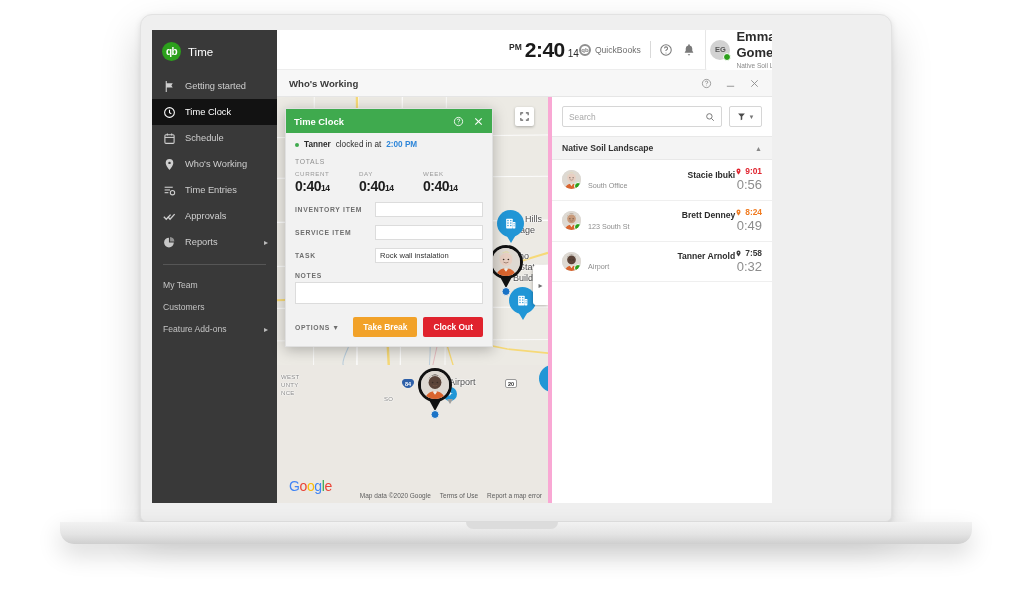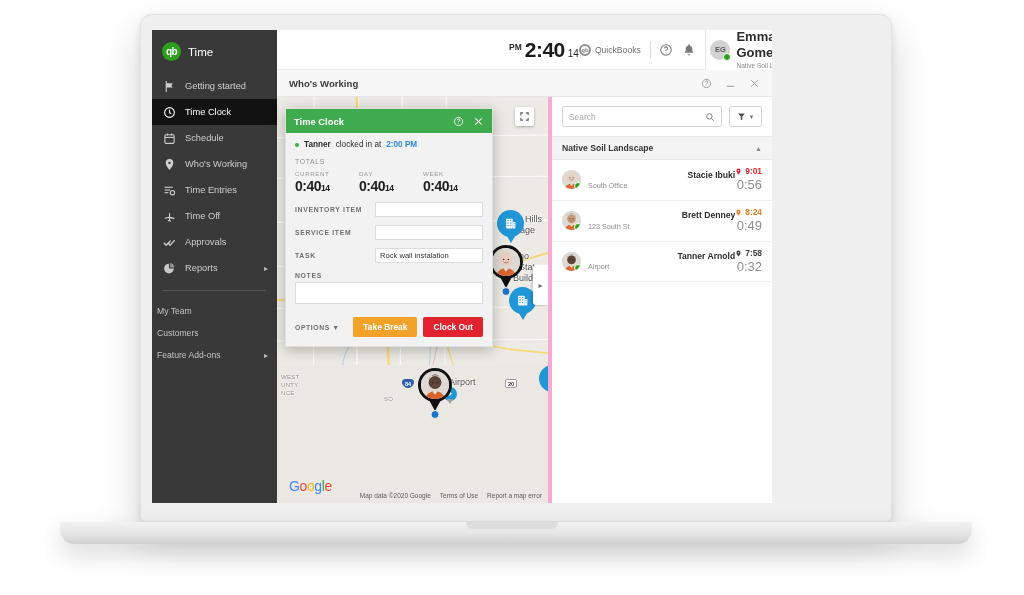--- a/index.html
+++ b/index.html
@@ -65,21 +65,21 @@
   }
   .nav-item.active { background: #121212; color: #ffffff; }
   .nav-ico { width: 13px; height: 13px; flex-shrink: 0; display:block; }
   .nav-ico svg { display: block; width: 13px; height: 13px; }
   .nav-chev {
     position: absolute; right: 9px; top: 50%; transform: translateY(-50%);
     font-size: 8px; color: #bdbdbd;
   }
   .nav-divider { height: 1px; background: #565656; margin: 9px 11px 9px 11px; }
   .nav-sub {
-    padding: 6px 8px 6px 5px; font-size: 8.6px; color: #c4c4c4;
+    padding: 6px 8px 6px 11px; font-size: 8.6px; color: #c4c4c4;
     position: relative; cursor: pointer;
   }
 
   
   .main { flex: 1; display: flex; flex-direction: column; min-width: 0; }
 
   .topbar {
     height: 40px; background: #ffffff; border-bottom: 1px solid #ededed;
     display: flex; align-items: center; padding: 0 10px; flex-shrink: 0;
   }
@@ -387,28 +387,20 @@
             <div class="nav-item">
               <span class="nav-ico">
                 <svg viewBox="0 0 24 24" fill="none" stroke="currentColor" stroke-width="2">
                   <line x1="3" y1="6" x2="18" y2="6"></line>
                   <line x1="3" y1="11" x2="13" y2="11"></line>
                   <line x1="3" y1="16" x2="10" y2="16"></line>
                   <circle cx="17.5" cy="16" r="4"></circle>
                 </svg>
               </span>
               <span>Time Entries</span>
-            </div>
-            <div class="nav-item">
-              <span class="nav-ico">
-                <svg viewBox="0 0 24 24" fill="currentColor">
-                  <path d="M21 14.5l-8-2.2V6.6c0-.9-.5-1.6-1-1.6s-1 .7-1 1.6v5.7l-8 2.2v1.8l8-1.7v3.6l-2.3 1.3v1.3L12 20.6l3.3.9v-1.3L13 18.9v-3.6l8 1.7z"></path>
-                </svg>
-              </span>
-              <span>Time Off</span>
             </div>
             <div class="nav-item">
               <span class="nav-ico">
                 <svg viewBox="0 0 24 24" fill="none" stroke="currentColor" stroke-width="2.4">
                   <path d="M1.5 12.5l4.5 4.5L14 8.5"></path>
                   <path d="M9 12.5l4 4.5 8.5-9.5"></path>
                 </svg>
               </span>
               <span>Approvals</span>
             </div>

